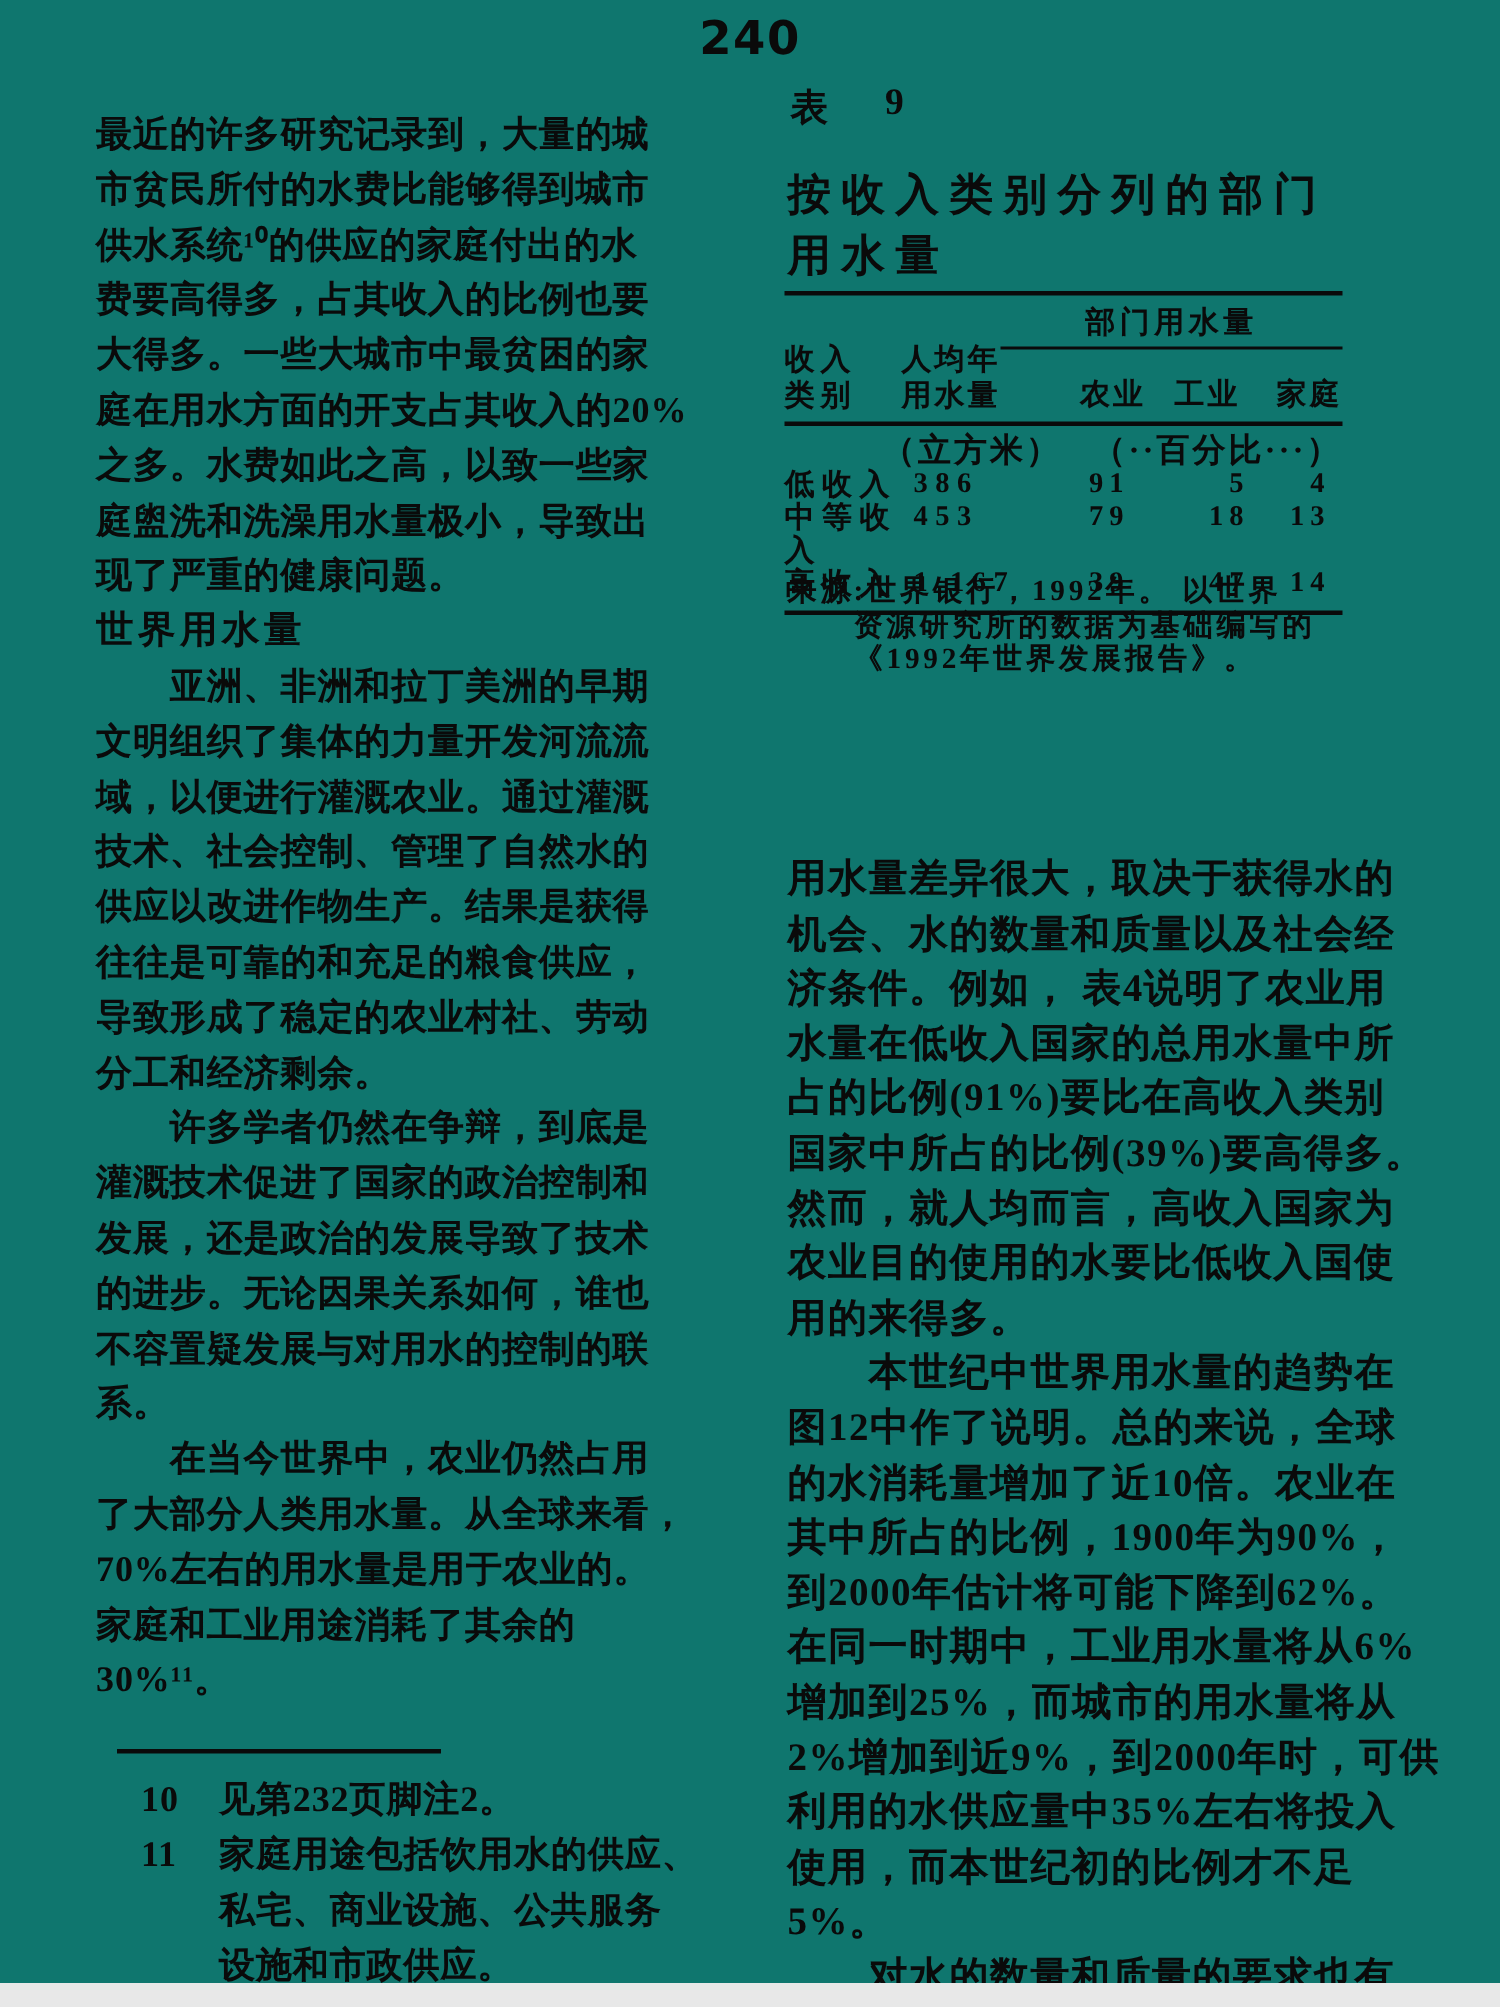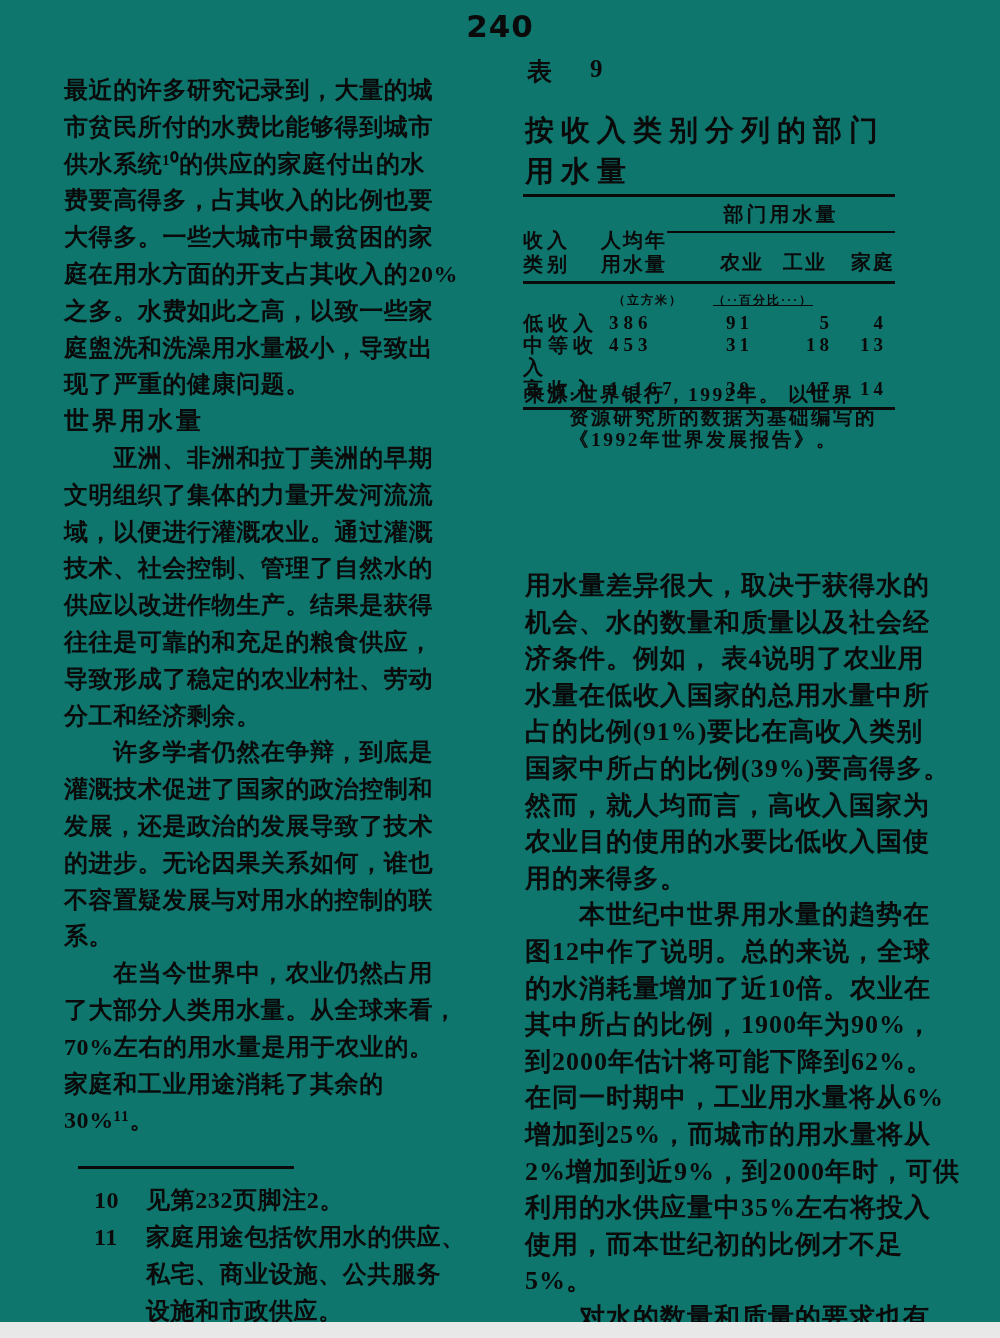--- a/index.html
+++ b/index.html
@@ -102,24 +102,24 @@
     border-bottom: 2px solid #0a0a0a;
     margin-left: -46px;
     padding-bottom: 3px;
   }
   .th-sub { display: flex; padding-top: 16px; }
   .th-agri { width: 58px; text-align: center; letter-spacing: 2px; }
   .th-ind  { width: 68px; text-align: center; letter-spacing: 2px; }
   .th-home { width: 56px; text-align: right; letter-spacing: 2px; }
 
   .tbl-body { border-bottom: 3px solid #0a0a0a; padding: 4px 0 7px 0; }
-  .units { display: flex; font-size: 12px; letter-spacing: 2px; line-height: 24px; }
+  .units { display: flex; font-size: 22px; letter-spacing: 2px; line-height: 24px; }
   .u-spacer { width: 60px; flex: none; }
   .u-percap { width: 130px; flex: none; text-align: center; }
-  .u-sectors { flex: 1; text-align: left; text-decoration: underline; }
+  .u-sectors { flex: 1; text-align: right; }
 
   .trow { display: flex; line-height: 22px; font-size: 19px; }
   .td-cat    { width: 86px;  flex: none; letter-spacing: 5px; font-size: 20px; }
   .td-percap { width: 92px;  flex: none; letter-spacing: 5px; }
   .td-agri   { width: 52px;  flex: none; text-align: right; letter-spacing: 4px; }
   .td-ind    { width: 80px;  flex: none; text-align: right; letter-spacing: 4px; }
   .td-home   { flex: 1; text-align: right; letter-spacing: 4px; padding-right: 8px; }
 
   .tbl-source {
     position: absolute;
@@ -229,21 +229,21 @@
       <div class="trow">
         <div class="td-cat">低收入</div>
         <div class="td-percap">386</div>
         <div class="td-agri">91</div>
         <div class="td-ind">5</div>
         <div class="td-home">4</div>
       </div>
       <div class="trow">
         <div class="td-cat">中等收入</div>
         <div class="td-percap">453</div>
-        <div class="td-agri">31</div>
+        <div class="td-agri">79</div>
         <div class="td-ind">18</div>
         <div class="td-home">13</div>
       </div>
       <div class="trow">
         <div class="td-cat">高收入</div>
         <div class="td-percap">1 167</div>
         <div class="td-agri">39</div>
         <div class="td-ind">47</div>
         <div class="td-home">14</div>
       </div>

